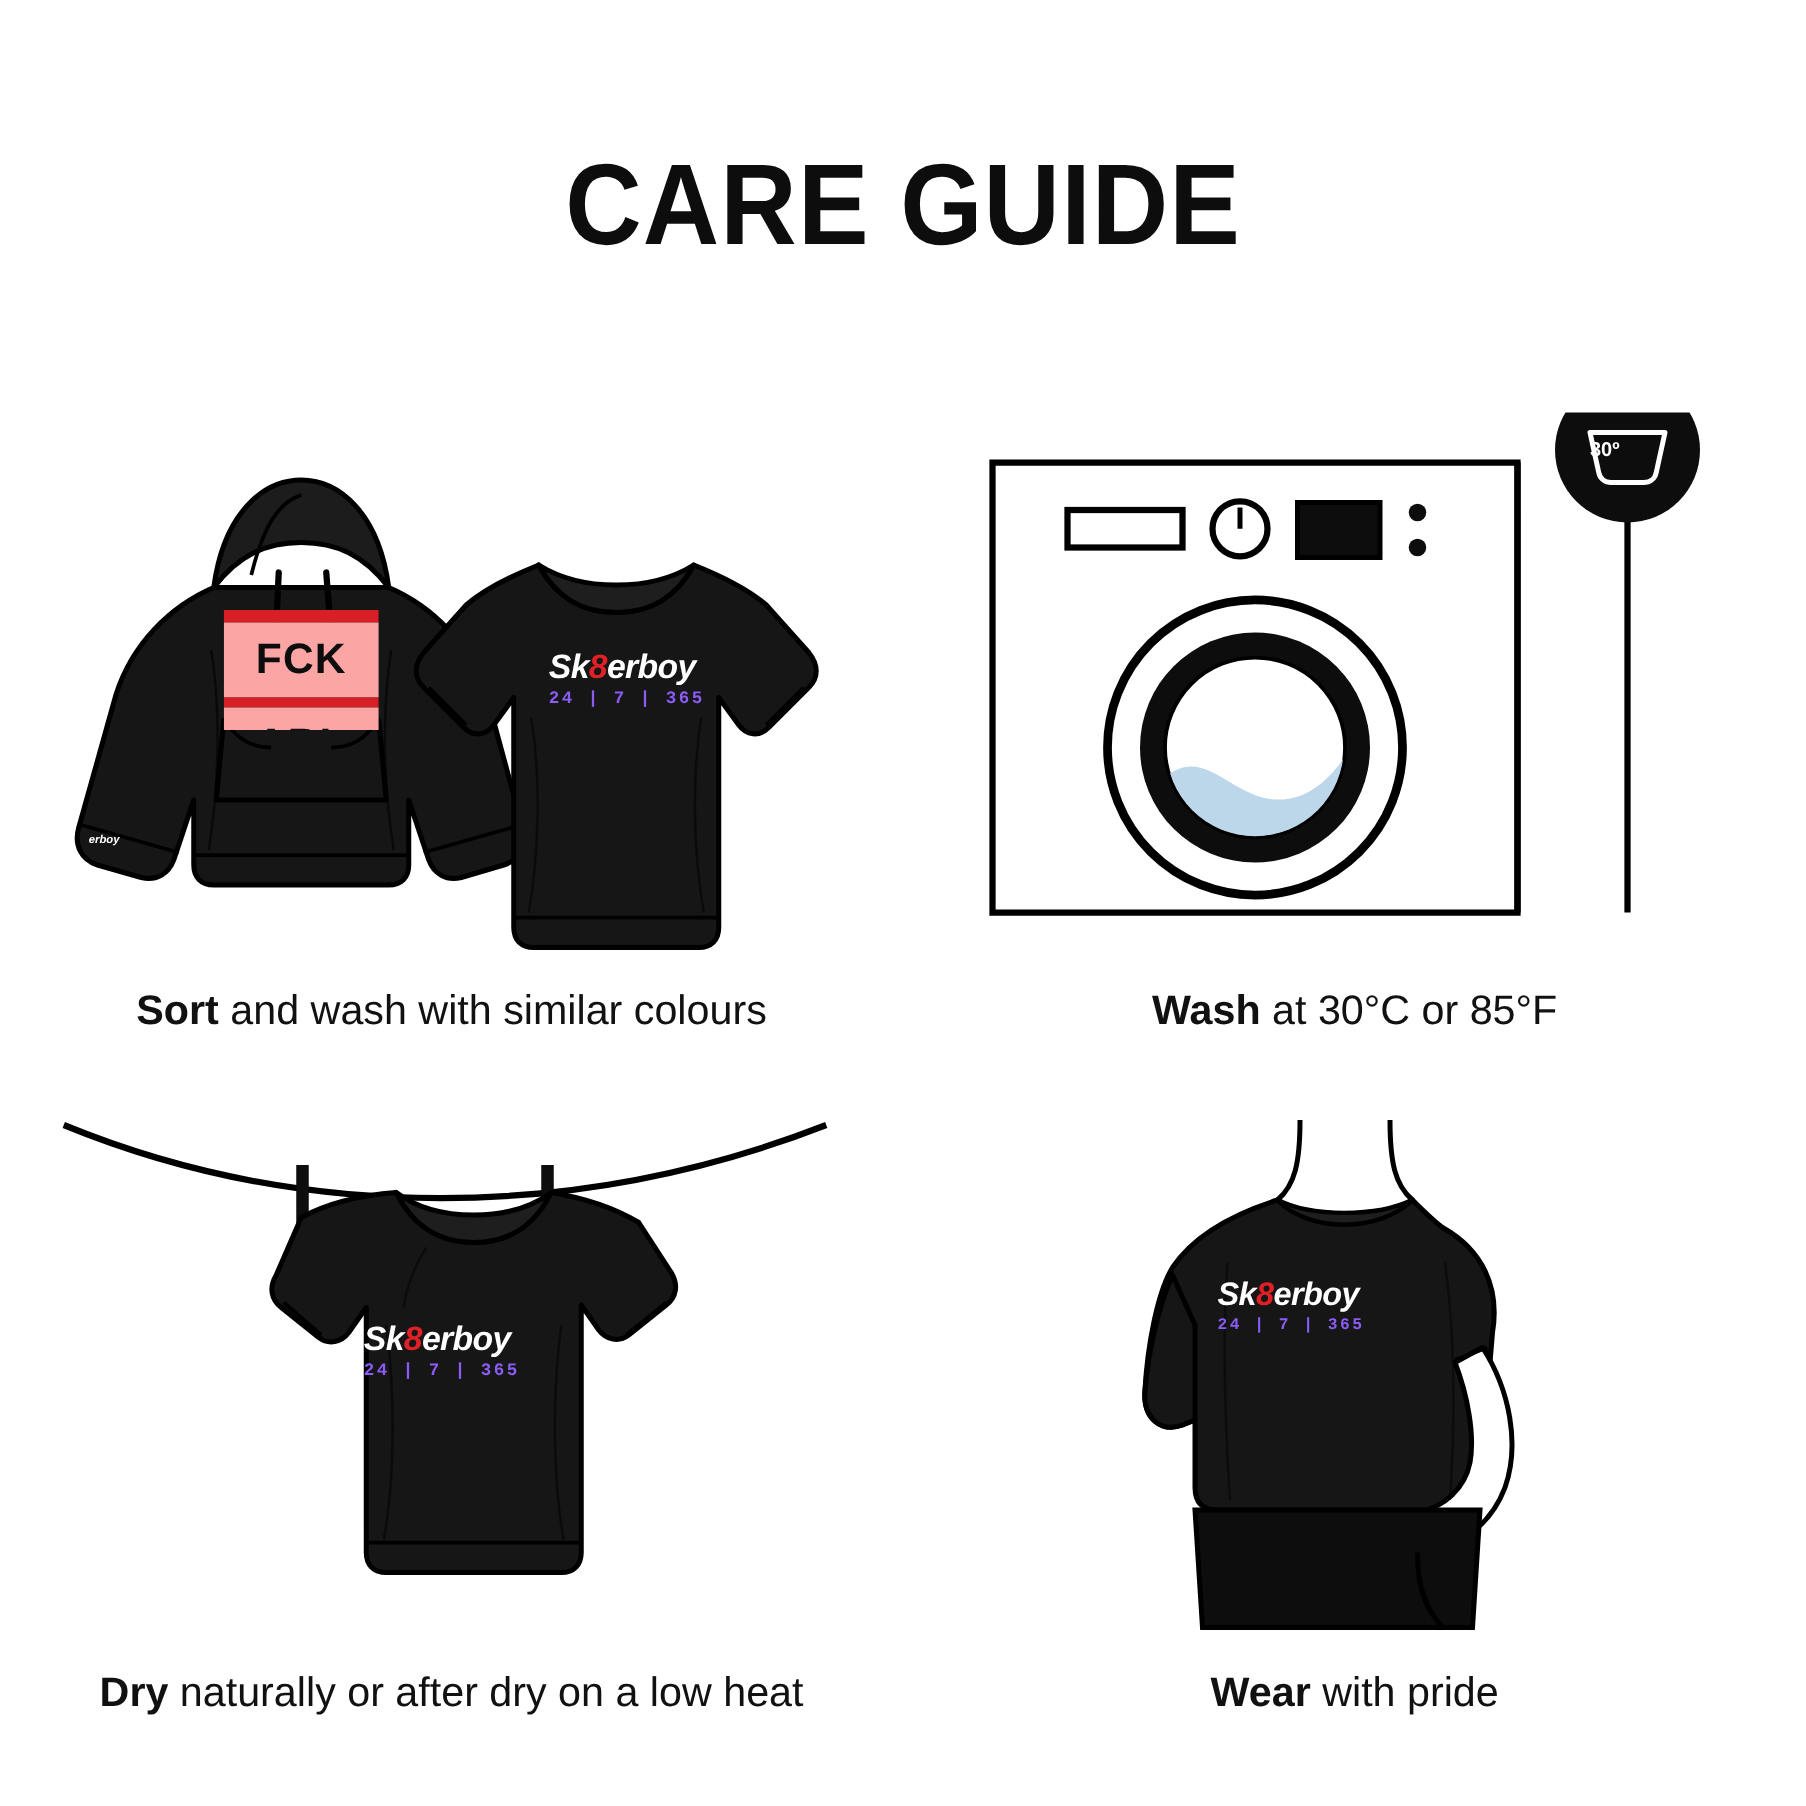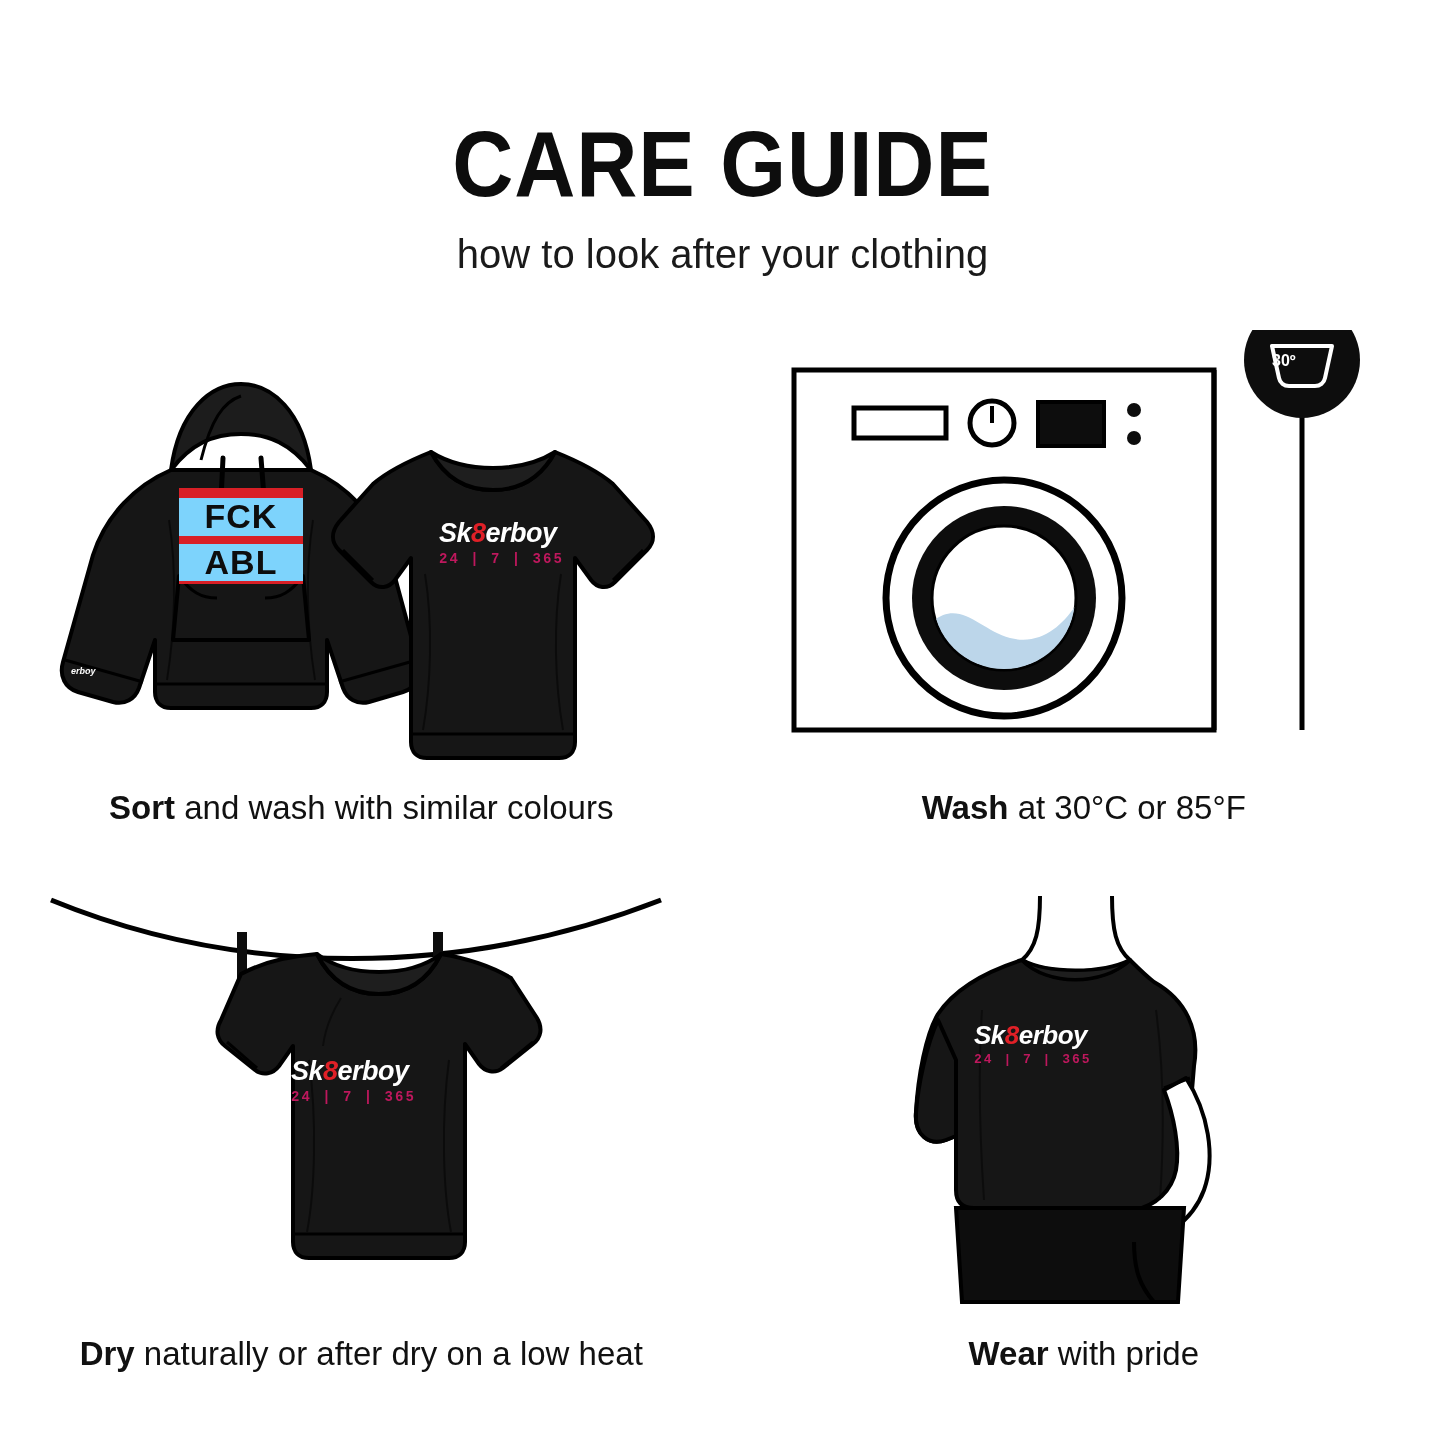--- a/index.html
+++ b/index.html
@@ -89,43 +89,43 @@
     user-select: none;
   }
   .logo-main {
     font-weight: bold;
     font-style: italic;
     color: #ffffff;
     letter-spacing: -0.5px;
   }
   .logo-main .accent { color: #e02027; }
   .logo-sub {
-    color: #be185d;
+    color: #8b5cf6;
     font-weight: bold;
     letter-spacing: 2px;
     margin-top: 5px;
     font-family: "Liberation Mono", monospace;
   }
 
   
   .fck-print {
     text-align: center;
   }
   .fck-bar {
     background: #d81f26;
     height: 10px;
     width: 100%;
   }
   .fck-line {
-    background: #7dd3fc;
+    background: #fca5a5;
     color: #0d0d0d;
     font-weight: bold;
     font-size: 34px;
     letter-spacing: 1px;
-    padding: 1px 6px;
+    padding: 12px 6px;
     line-height: 1.05;
   }
   .fck-mid {
     background: #d81f26;
     height: 8px;
     width: 100%;
   }
 
   .sleeve-tag {
     font-size: 9px;
@@ -134,21 +134,20 @@
     color: #ffffff;
   }
 </style>
 </head>
 <body>
 
 <div class="page">
 
   <div class="header">
     <h1 class="title">CARE GUIDE</h1>
-    <p class="subtitle">how to look after your clothing</p>
   </div>
 
   <div class="grid">
 
     <div class="cell">
       <div class="art">
         <svg width="620" height="420" viewBox="0 0 620 420">
 
           <g>
 

